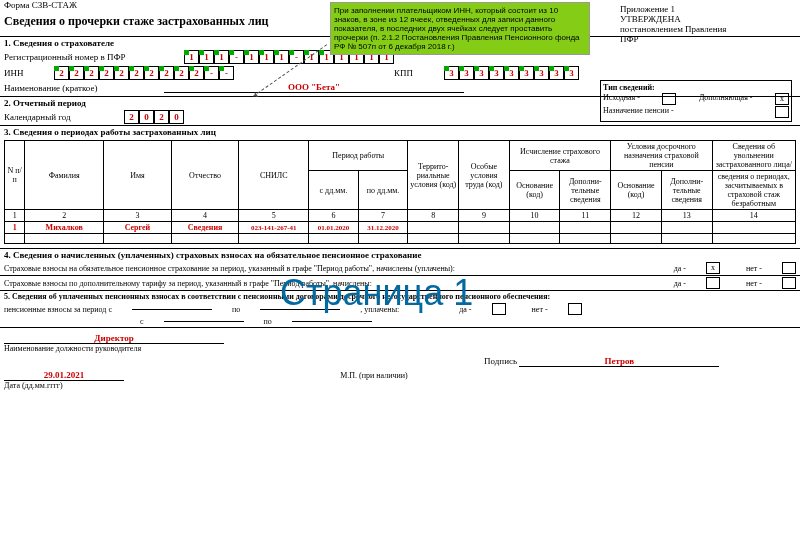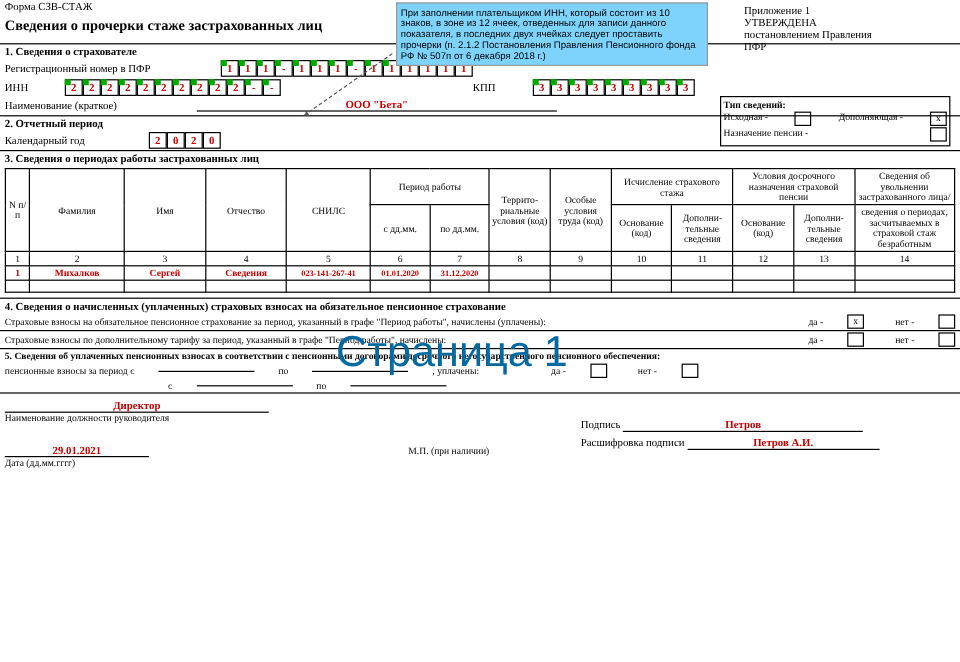--- a/index.html
+++ b/index.html
@@ -4,21 +4,21 @@
 <style>
 * { box-sizing: border-box; margin: 0; padding: 0; }
 body { font-family: "Times New Roman", serif; font-size: 9px; background: #fff; width: 800px; height: 552px; position: relative; overflow: hidden; }
 .hline { border-top: 1px solid #000; }
 .cell { display: inline-block; width: 15px; height: 14px; border: 1px solid #000; text-align: center; line-height: 12px; font-size: 9px; vertical-align: middle; position: relative; }
 .cell.green::before { content: ''; position: absolute; top: -1px; left: -1px; width: 5px; height: 5px; background: #0a0; }
 .red { color: #c00; font-weight: bold; }
 .b { font-weight: bold; }
 .row { display: flex; align-items: center; padding: 1px 4px; gap: 20px; }
 .uline { border-bottom: 1px solid #000; display: inline-block; min-width: 40px; text-align: center; }
-.tooltip { position: absolute; top: 2px; left: 330px; width: 260px; background: #7dd3fc; border: 1px solid #999; padding: 3px; font-size: 8px; font-family: Arial, sans-serif; z-index: 10; }
+.tooltip { position: absolute; top: 2px; left: 330px; width: 260px; background: #84cc16; border: 1px solid #999; padding: 3px; font-size: 8px; font-family: Arial, sans-serif; z-index: 10; }
 .arrow { position: absolute; top: 70px; left: 245px; width: 90px; height: 1px; border-top: 1px dashed #555; transform: rotate(-35deg); z-index: 9; }
 .arrow::after { content: ''; position: absolute; left: -2px; top: -3px; border: 3px solid transparent; border-right-color: #555; }
 .approve { position: absolute; top: 4px; left: 620px; font-size: 9px; }
 table.t1 { border-collapse: collapse; width: 792px; margin: 2px 4px; }
 table.t1 th, table.t1 td { border: 1px solid #000; font-size: 8px; text-align: center; padding: 1px; vertical-align: middle; }
 table.t1 th { font-weight: normal; }
 .watermark { position: absolute; top: 272px; left: 280px; font-size: 36px; color: #0369a1; font-family: Arial; z-index: 1; pointer-events: none; }
 .tip { position: absolute; top: 80px; left: 600px; border: 1px solid #000; padding: 2px; font-size: 8px; width: 192px; }
 .tiprow { display: flex; justify-content: space-between; margin: 1px 0; }
 .chk { display: inline-block; width: 14px; height: 12px; border: 1px solid #000; text-align: center; line-height: 10px; font-size: 8px; }
@@ -202,15 +202,14 @@
 <div class="row" style="margin-top:4px">
   <div style="width:260px">
     <div class="uline red" style="min-width:220px">Директор</div>
     <div style="font-size:8px">Наименование должности руководителя</div>
     <div class="uline red" style="min-width:120px;margin-top:17px">29.01.2021</div>
     <div style="font-size:8px">Дата (дд.мм.гггг)</div>
   </div>
   <div style="width:180px;text-align:center;font-size:8px;padding-top:28px">М.П. (при наличии)</div>
   <div style="width:300px">
     <div><span>Подпись</span> <span class="uline red" style="min-width:200px;font-family:cursive">Петров</span></div>
-    <div style="margin-top:4px"><span>Расшифровка подписи</span> <span class="uline red" style="min-width:160px">Петров А.И.</span></div>
   </div>
 </div>
 
 </body></html>

